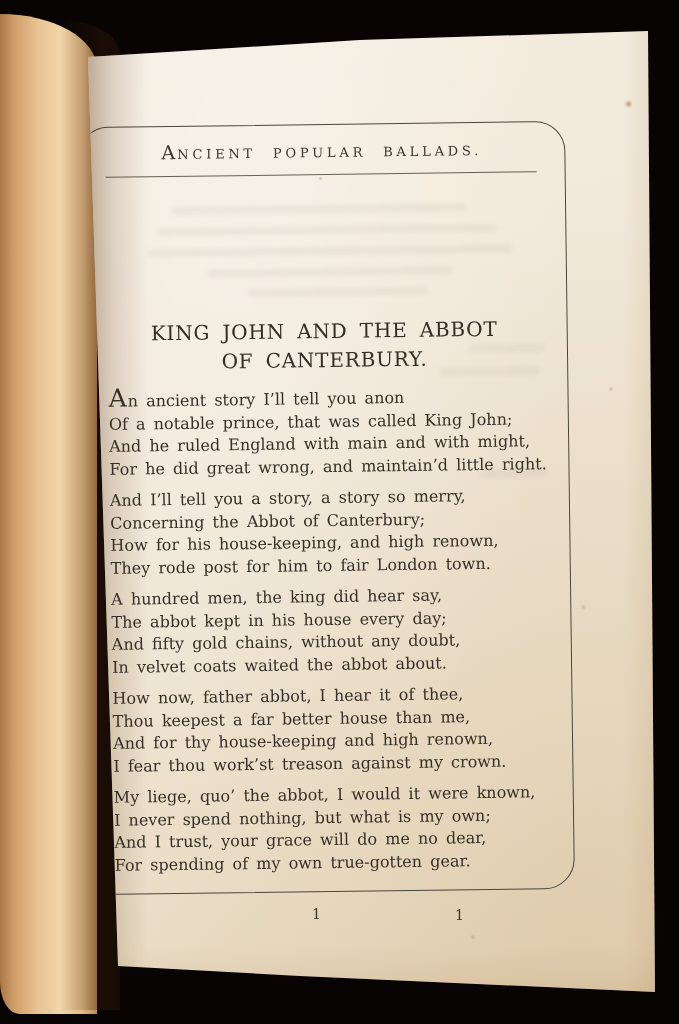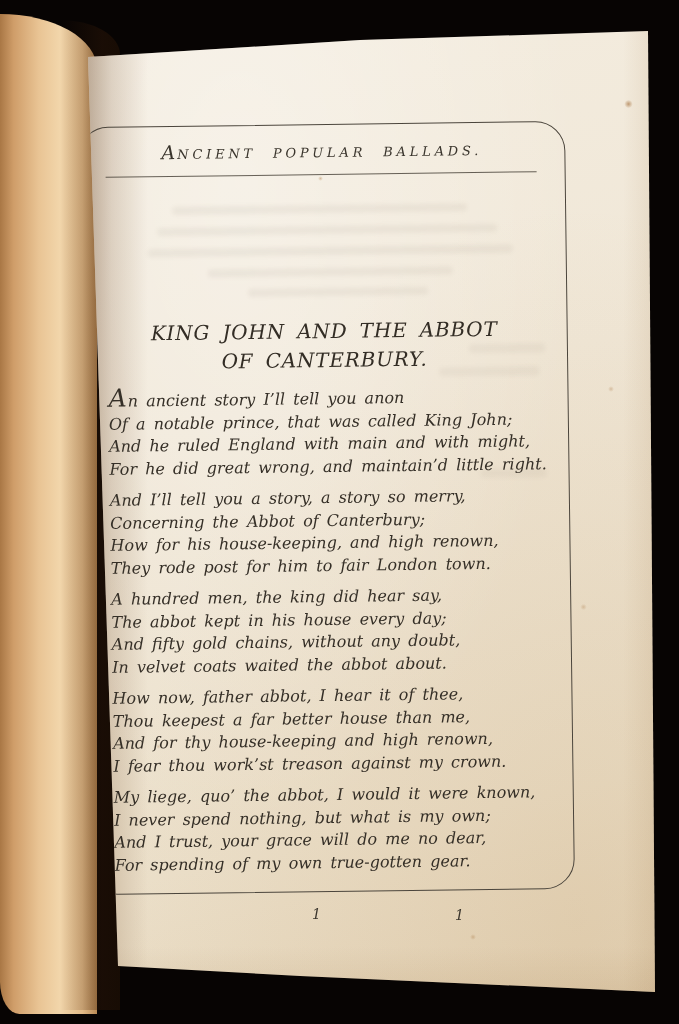--- a/index.html
+++ b/index.html
@@ -6,21 +6,21 @@
     --bg:#070403;
     --paper:#f0e7d8;
     --paper-deep:#e7d9c1;
     --ink:#352f27;
     --frame-line:#4b453c;
     --edge:#dca96f;
   }
   *{margin:0;padding:0;box-sizing:border-box;}
   html,body{width:679px;height:1024px;background:var(--bg);overflow:hidden;}
   body{font-family:"DejaVu Serif","Liberation Serif",serif;color:var(--ink);}
-  .stage{position:relative;width:679px;height:1024px;background:var(--bg);font-style:italic;}
+  .stage{position:relative;width:679px;height:1024px;background:var(--bg);}
 
   
   .page-curl{
     position:absolute;left:0;top:14px;width:97px;height:1000px;
     background:linear-gradient(90deg,#a97745 0%,#cf9d69 14%,#e9c494 40%,#f2d6ab 62%,#e3bb88 85%,#b98a55 100%);
     border-top-right-radius:150px 85px;
     border-bottom-left-radius:30px 50px;
   }
   .page-curl-shadow{
     position:absolute;left:60px;top:20px;width:60px;height:990px;

